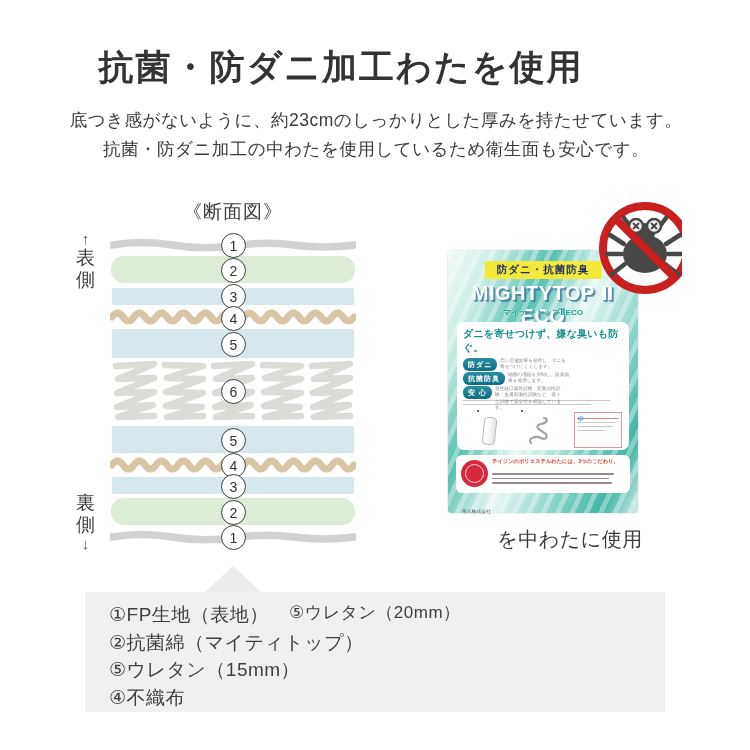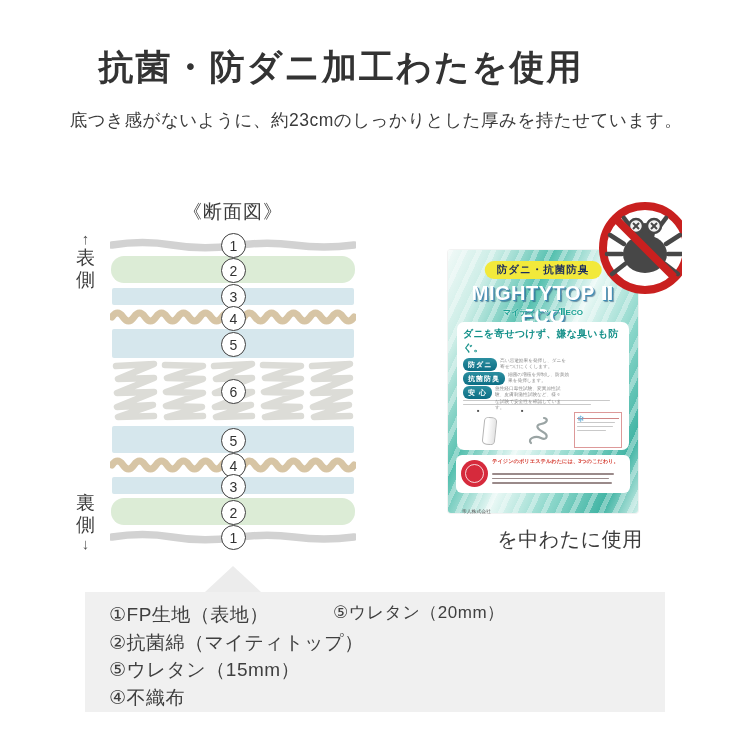--- a/index.html
+++ b/index.html
@@ -29,21 +29,21 @@
          display:flex;align-items:center;justify-content:center;z-index:5;}
 
   
   .card{position:absolute;left:448px;top:250px;width:190px;height:263px;border-radius:3px;
         background:linear-gradient(115deg,#f2faf8 0%,#c9ece5 16%,#55c0af 34%,#e9f8f5 52%,#8fd8cc 70%,#41b4a4 88%,#cdeee8 100%);
         box-shadow:0 0 0 1px rgba(0,0,0,.05);}
   .card::before{content:"";position:absolute;inset:0;
         background:repeating-linear-gradient(115deg,rgba(255,255,255,.35) 0 5px,rgba(255,255,255,0) 5px 13px);}
   .card>*{position:absolute;z-index:2;}
   .banner{top:11px;left:50%;transform:translateX(-50%);background:#f2e93b;color:#1c2d5e;
-          font-size:10.5px;font-weight:700;letter-spacing:1px;padding:2px 12px;border-radius:9px;white-space:nowrap;}
+          font-size:10.5px;font-weight:700;letter-spacing:1px;padding:2px 12px;border-radius:2px;white-space:nowrap;}
   .brand{top:31px;left:0;width:100%;text-align:center;font-size:20px;font-weight:800;color:#fff;
          letter-spacing:.5px;text-shadow:1px 1px 0 #3f8cb5,2px 2px 1px rgba(25,70,110,.55);}
   .brand-sub{top:57px;left:0;width:100%;text-align:center;font-size:8px;font-weight:700;color:#19a093;
              text-shadow:0 0 2px #ffffff;}
   .box1{left:9px;top:72px;width:172px;height:128px;background:#fff;border-radius:7px;
         padding:5px 6px;box-sizing:border-box;}
   .headline{font-size:10px;font-weight:700;color:#16918a;text-align:left;letter-spacing:.2px;}
   .featrow{display:flex;gap:3px;margin-top:3px;align-items:flex-start;height:11px;}
   .pill{flex:0 0 auto;background:linear-gradient(180deg,#2b8fa0,#0d6e85);color:#fff;font-size:7px;
         font-weight:700;padding:1.5px 5px;border-radius:6px;letter-spacing:1px;white-space:nowrap;}
@@ -79,33 +79,34 @@
   .usage-note{position:absolute;left:430px;top:524px;width:280px;text-align:center;
               font-size:20px;line-height:30px;letter-spacing:.5px;color:#3b3b3b;}
 
   .pointer{position:absolute;left:205px;top:566px;width:0;height:0;
            border-left:28px solid transparent;border-right:28px solid transparent;
            border-bottom:26px solid #ececec;}
 
   .legend{position:absolute;left:85px;top:592px;width:580px;height:120px;background:#f0f0f0;}
   .leg-left{position:absolute;left:24px;top:9px;font-size:19px;line-height:27.5px;letter-spacing:.5px;color:#3f3f3f;}
   .leg-right{position:absolute;left:204px;top:9px;color:#3f3f3f;}
-  .leg-item{font-size:17px;letter-spacing:.5px;margin-left:44px;}
+  .leg-item{font-size:17px;letter-spacing:.5px;}
   .leg-note{font-size:14px;margin:4px 0 6px 14px;letter-spacing:.3px;}
 
   svg{display:block;}
 </style>
 </head>
 <body>
 
 <div id="canvas">
 
   <div class="page-title">抗菌・防ダニ加工わたを使用</div>
   <div class="desc">
     <div>底つき感がないように、約23cmのしっかりとした厚みを持たせています。</div>
+    <div>抗菌・防ダニ加工の中わたを使用しているため衛生面も安心です。</div>
   </div>
 
   <div class="diagram-caption">《断面図》</div>
 
   <div class="side-label side-front">
     <span class="side-arrow">↑</span>
     <span>表</span>
     <span>側</span>
   </div>
   <div class="side-label side-back">

